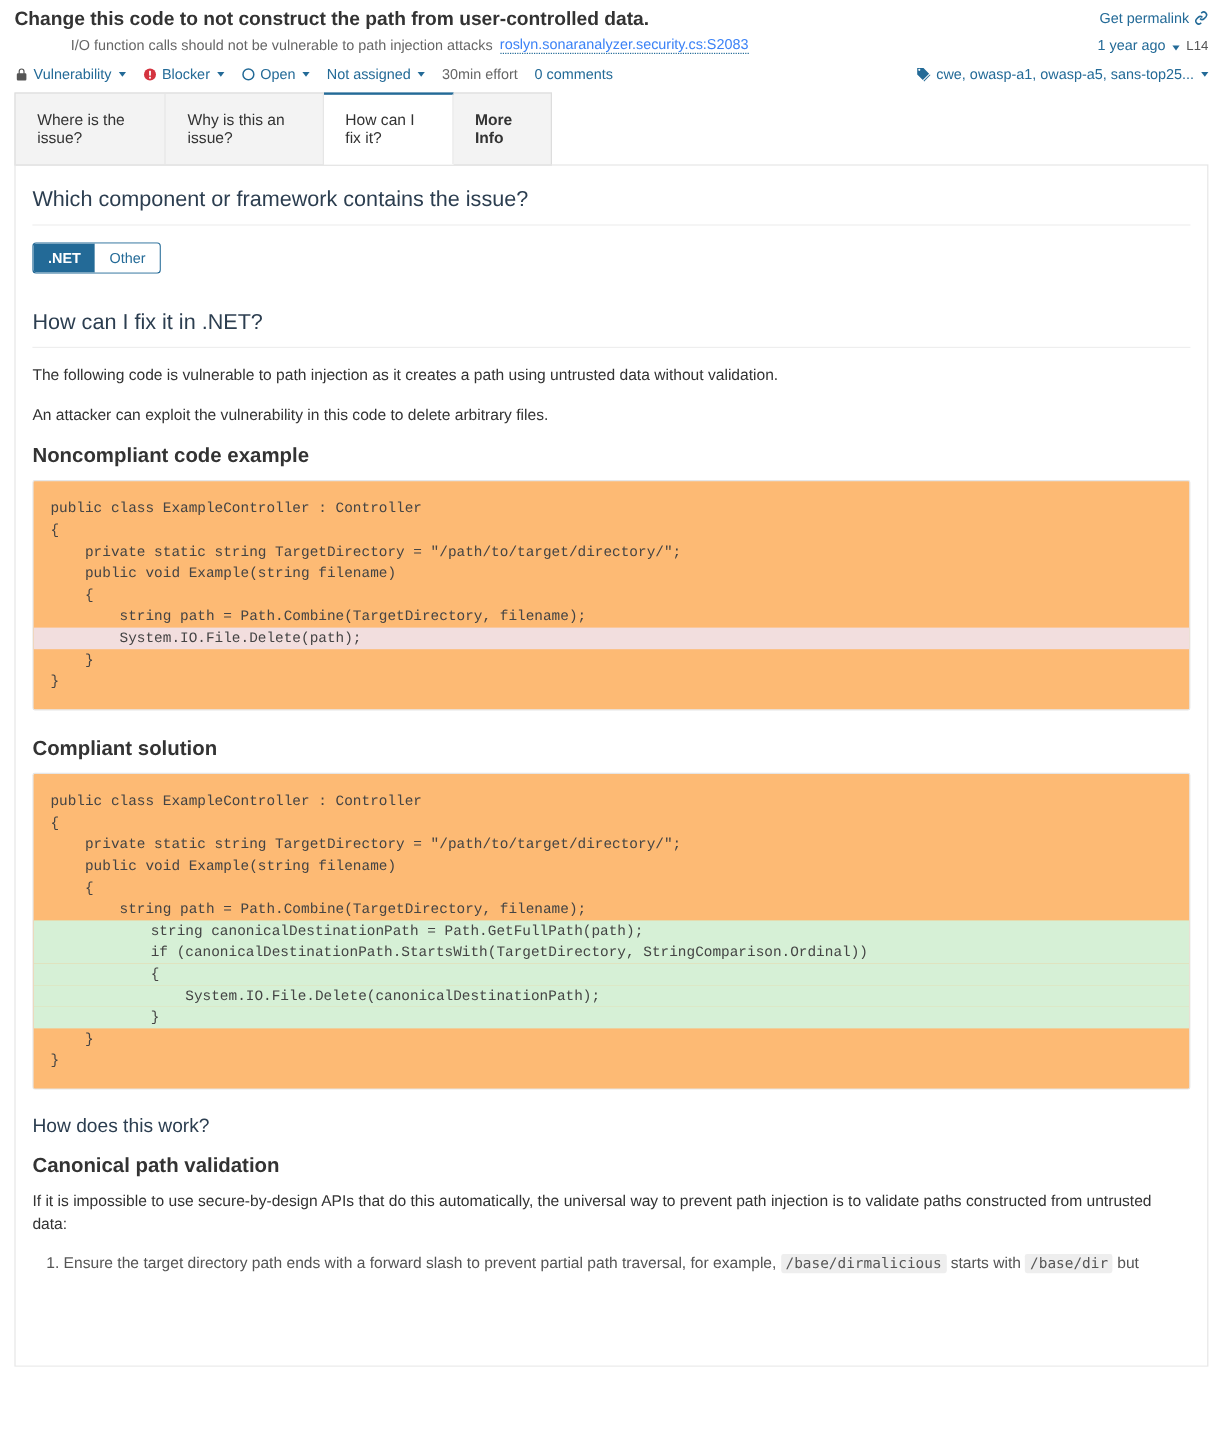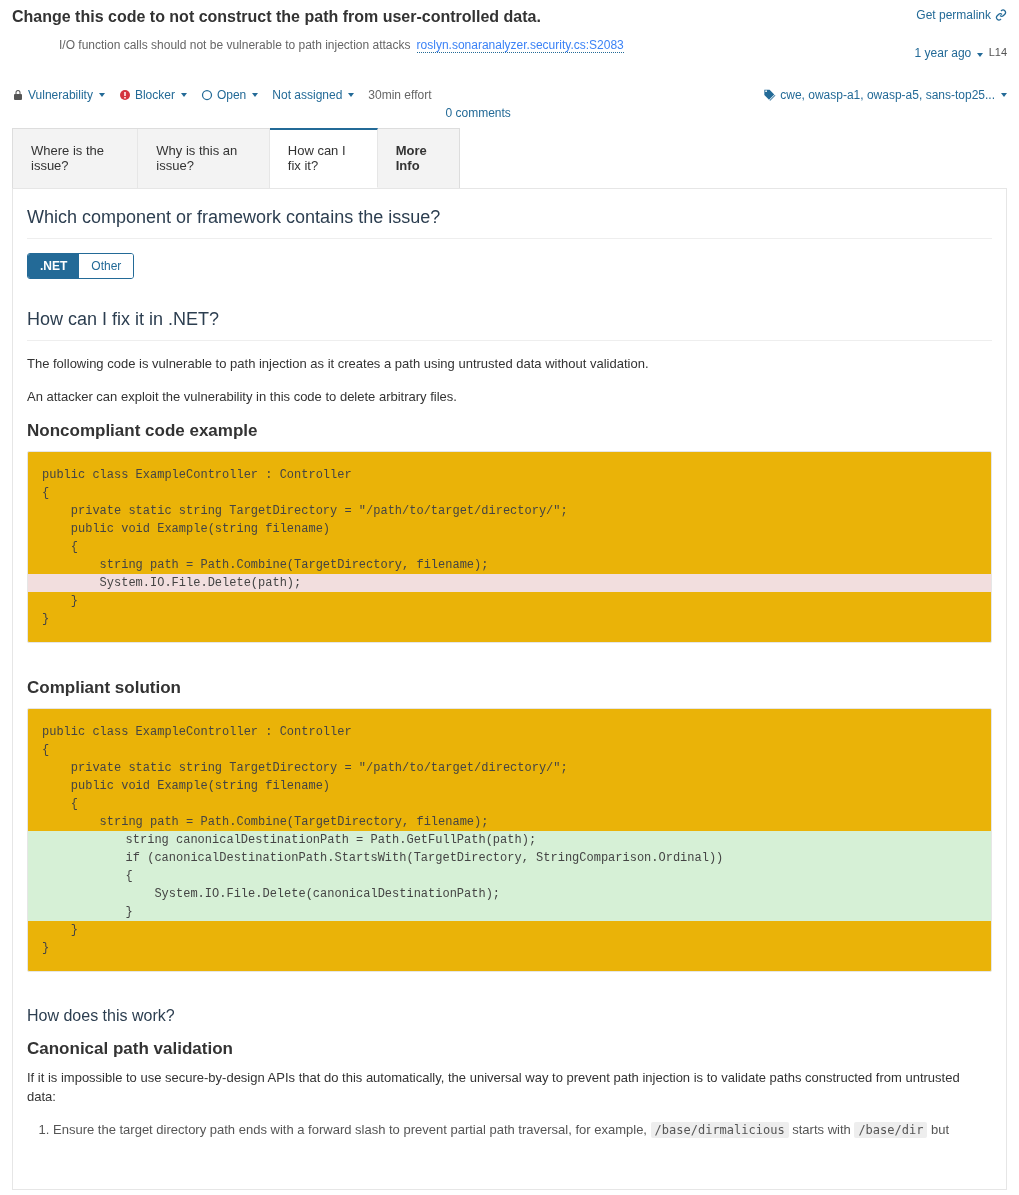--- a/index.html
+++ b/index.html
@@ -6,21 +6,21 @@
   html, body { margin: 0; padding: 0; font-family: -apple-system, BlinkMacSystemFont, "Segoe UI", Helvetica, Arial, sans-serif; font-size: 13px; color: #333; background: #fff; }
   a { color: #236a97; text-decoration: none; }
   .container { width: 1019px; }
   .header { padding: 8px 12px 0 12px; }
   .title-row { display: flex; justify-content: space-between; align-items: flex-start; }
   .title { font-size: 16px; font-weight: 600; color: #333; margin: 0 0 4px 0; }
   .permalink { font-size: 12px; color: #236a97; display: flex; align-items: center; gap: 4px; }
   .subrow { display: flex; justify-content: space-between; align-items: center; font-size: 12px; color: #666; margin-bottom: 10px; }
   .subrow .left { display: flex; align-items: center; gap: 6px; margin-left: 47px; }
   .subrow .rule-link { color: #3b82f6; border-bottom: 1px dotted #236a97; }
-  .subrow .right { display: flex; align-items: flex-start; gap: 6px; margin-top: 16px; }
+  .subrow .right { display: flex; align-items: flex-end; gap: 6px; }
   .line-badge { font-size: 11px; color: #555; }
   .meta-row { display: flex; justify-content: space-between; align-items: center; font-size: 12px; padding-bottom: 8px; }
   .meta-left { display: flex; align-items: center; gap: 14px; }
   .meta-item { display: flex; align-items: center; gap: 4px; color: #333; }
   .meta-item.dd { color: #236a97; cursor: pointer; }
   .caret { width: 0; height: 0; border-left: 3px solid transparent; border-right: 3px solid transparent; border-top: 4px solid currentColor; display: inline-block; margin-left: 2px; }
   .icon { display: inline-flex; align-items: center; justify-content: center; }
   .icon svg { display: block; }
   .tags { display: flex; align-items: center; gap: 4px; color: #236a97; font-size: 12px; }
   .tabs { display: flex; border: 1px solid #ddd; background: #f3f3f3; width: 448px; margin-left: 12px; }
@@ -32,21 +32,21 @@
   .content { padding: 18px 14px; height: 1000px; overflow-y: scroll; }
   .content::-webkit-scrollbar { width: 16px; }
   .content::-webkit-scrollbar-track { background: #f1f1f1; }
   .content::-webkit-scrollbar-thumb { background: #c1c1c1; border: 2px solid #f1f1f1; border-radius: 0; }
   h2.section { font-size: 18px; font-weight: 400; color: #2c3e50; margin: 0 0 14px 0; border-bottom: 1px solid #eee; padding-bottom: 10px; }
   .fw-pills { display: flex; border: 1px solid #236a97; border-radius: 3px; overflow: hidden; width: max-content; margin-bottom: 30px; }
   .fw-pill { padding: 5px 12px; font-size: 12px; cursor: pointer; color: #236a97; background: #fff; }
   .fw-pill.active { background: #236a97; color: #fff; font-weight: 600; }
   .body-text { font-size: 13px; color: #333; margin: 0 0 14px 0; line-height: 1.45; }
   .subhead { font-size: 17px; font-weight: 700; color: #333; margin: 0 0 10px 0; }
-  .code-block { background: #eab308; border: 1px solid #e6e6e6; border-radius: 2px; padding: 14px 0; font-family: Consolas, "Courier New", monospace; font-size: 12px; line-height: 1.5; color: #444; margin-bottom: 35px; overflow: hidden; }
+  .code-block { background: #fdba74; border: 1px solid #e6e6e6; border-radius: 2px; padding: 14px 0; font-family: Consolas, "Courier New", monospace; font-size: 12px; line-height: 1.5; color: #444; margin-bottom: 22px; overflow: hidden; }
   .code-line { padding: 0 14px; white-space: pre; }
   .code-line.bad { background: #f2dede; }
   .code-line.good { background: #d6f0d6; padding-left: 40px; }
   h3.section-sm { font-size: 16px; font-weight: 400; color: #2c3e50; margin: 0 0 14px 0; }
   .inline-code { background: #eee; font-family: Consolas, monospace; font-size: 12px; padding: 1px 4px; border-radius: 2px; }
   ol { padding-left: 26px; margin: 0; }
   ol li { font-size: 13px; color: #555; line-height: 1.5; }
   
   .content::-webkit-scrollbar-button:single-button { background: #f1f1f1; height: 14px; }
   .effortlabel { color: #666; }
@@ -110,21 +110,21 @@
               </svg>
           </span>
           <span>Open</span>
             <span class="caret"></span>
         </span>
         <span class="meta-item dd">
           <span>Not assigned</span>
             <span class="caret"></span>
         </span>
         <span class="meta-item effortlabel">30min effort</span>
-        <a href="#" class="meta-item" style="color:#236a97;margin-top:36px;">0 comments</a>
+        <a href="#" class="meta-item" style="color:#236a97;">0 comments</a>
       </div>
       <div class="tags">
         <span class="icon">
           <svg width="14" height="14" viewBox="0 0 24 24" fill="#236a97">
               <path d="M21 11l-8-8H4v9l8 8 9-9zM7 7a1.5 1.5 0 1 1 0-3 1.5 1.5 0 0 1 0 3z"></path>
               <path d="M23 13l-9 9-1-1 9-9z"></path>
             </svg>
         </span>
         <span>cwe, owasp-a1, owasp-a5, sans-top25...</span>
         <span class="caret"></span>

